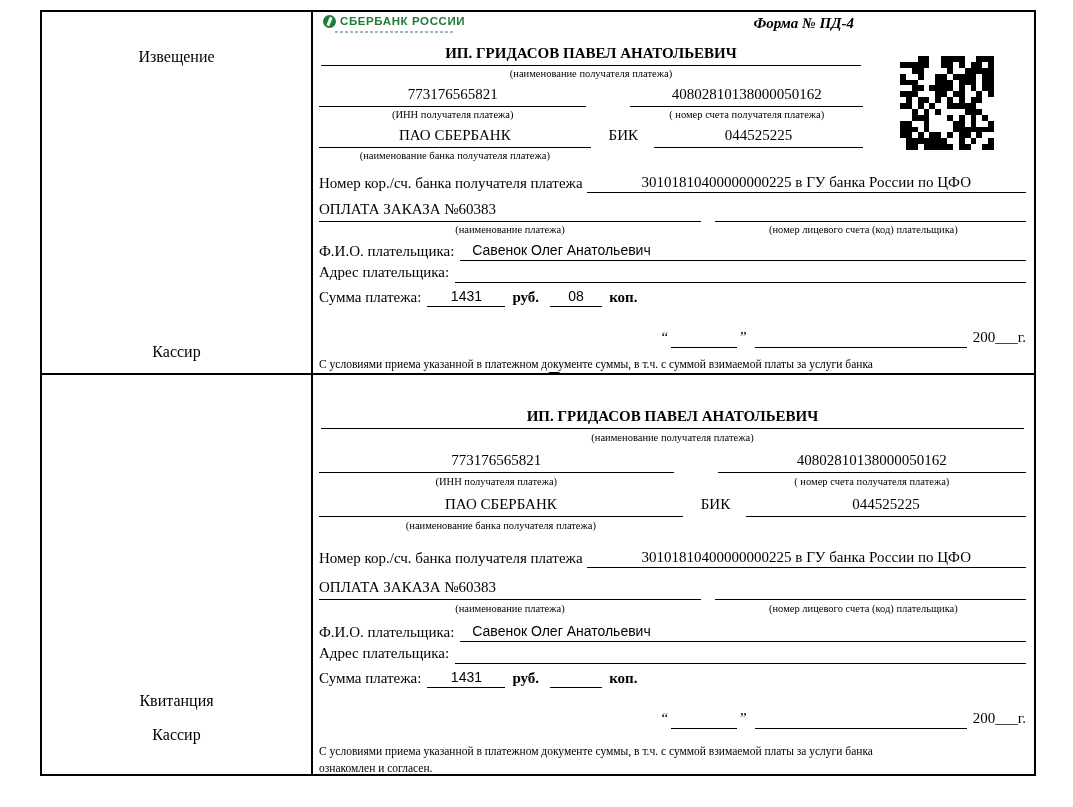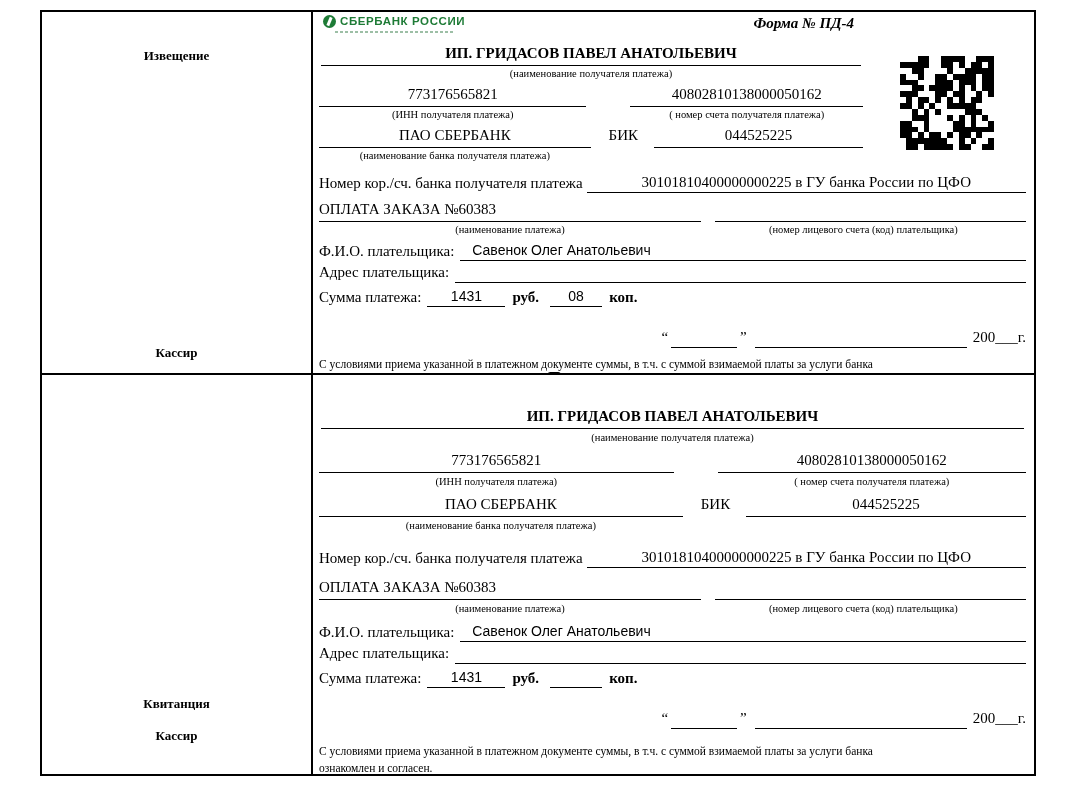--- a/index.html
+++ b/index.html
@@ -12,21 +12,21 @@
   .doc {
     position:absolute; left:40px; top:10px; width:996px; height:766px;
     border:2px solid #000;
     display:grid; grid-template-columns:271px 1fr; grid-template-rows:363px 1fr;
   }
   .cell { overflow:hidden; }
   .cl { border-right:2px solid #000; display:flex; flex-direction:column; align-items:center; }
   .cbb { border-bottom:2px solid #000; }
   .cl.top { justify-content:space-between; padding:36px 0 12px; }
   .cl.bottom { justify-content:flex-end; gap:16px; padding-bottom:30px; }
-  .side-label { font-weight:bold; font-size:13px; }
+  .side-label { font-weight:normal; font-size:16px; }
 
   .cr { position:relative; padding:2px 8px 4px 6px; font-size:15px; line-height:1.3; }
   .cr2 { padding-top:32px; }
 
   .form-header { display:flex; align-items:flex-start; height:30px; }
   .logo { margin-left:4px; display:flex; flex-direction:column; align-items:center; }
   .logo-row { display:flex; align-items:center; gap:4px; }
   .logo-mark { width:13px; height:13px; border-radius:50%; background:#1e7b36; position:relative; display:inline-block; }
   .logo-mark::after { content:""; position:absolute; left:5px; top:2px; width:3px; height:9px; background:#fff; transform:rotate(22deg); }
   .logo-text { color:#1e7b36; font-family:"Liberation Sans", sans-serif; font-weight:bold; font-size:11.5px; letter-spacing:0.6px; }

